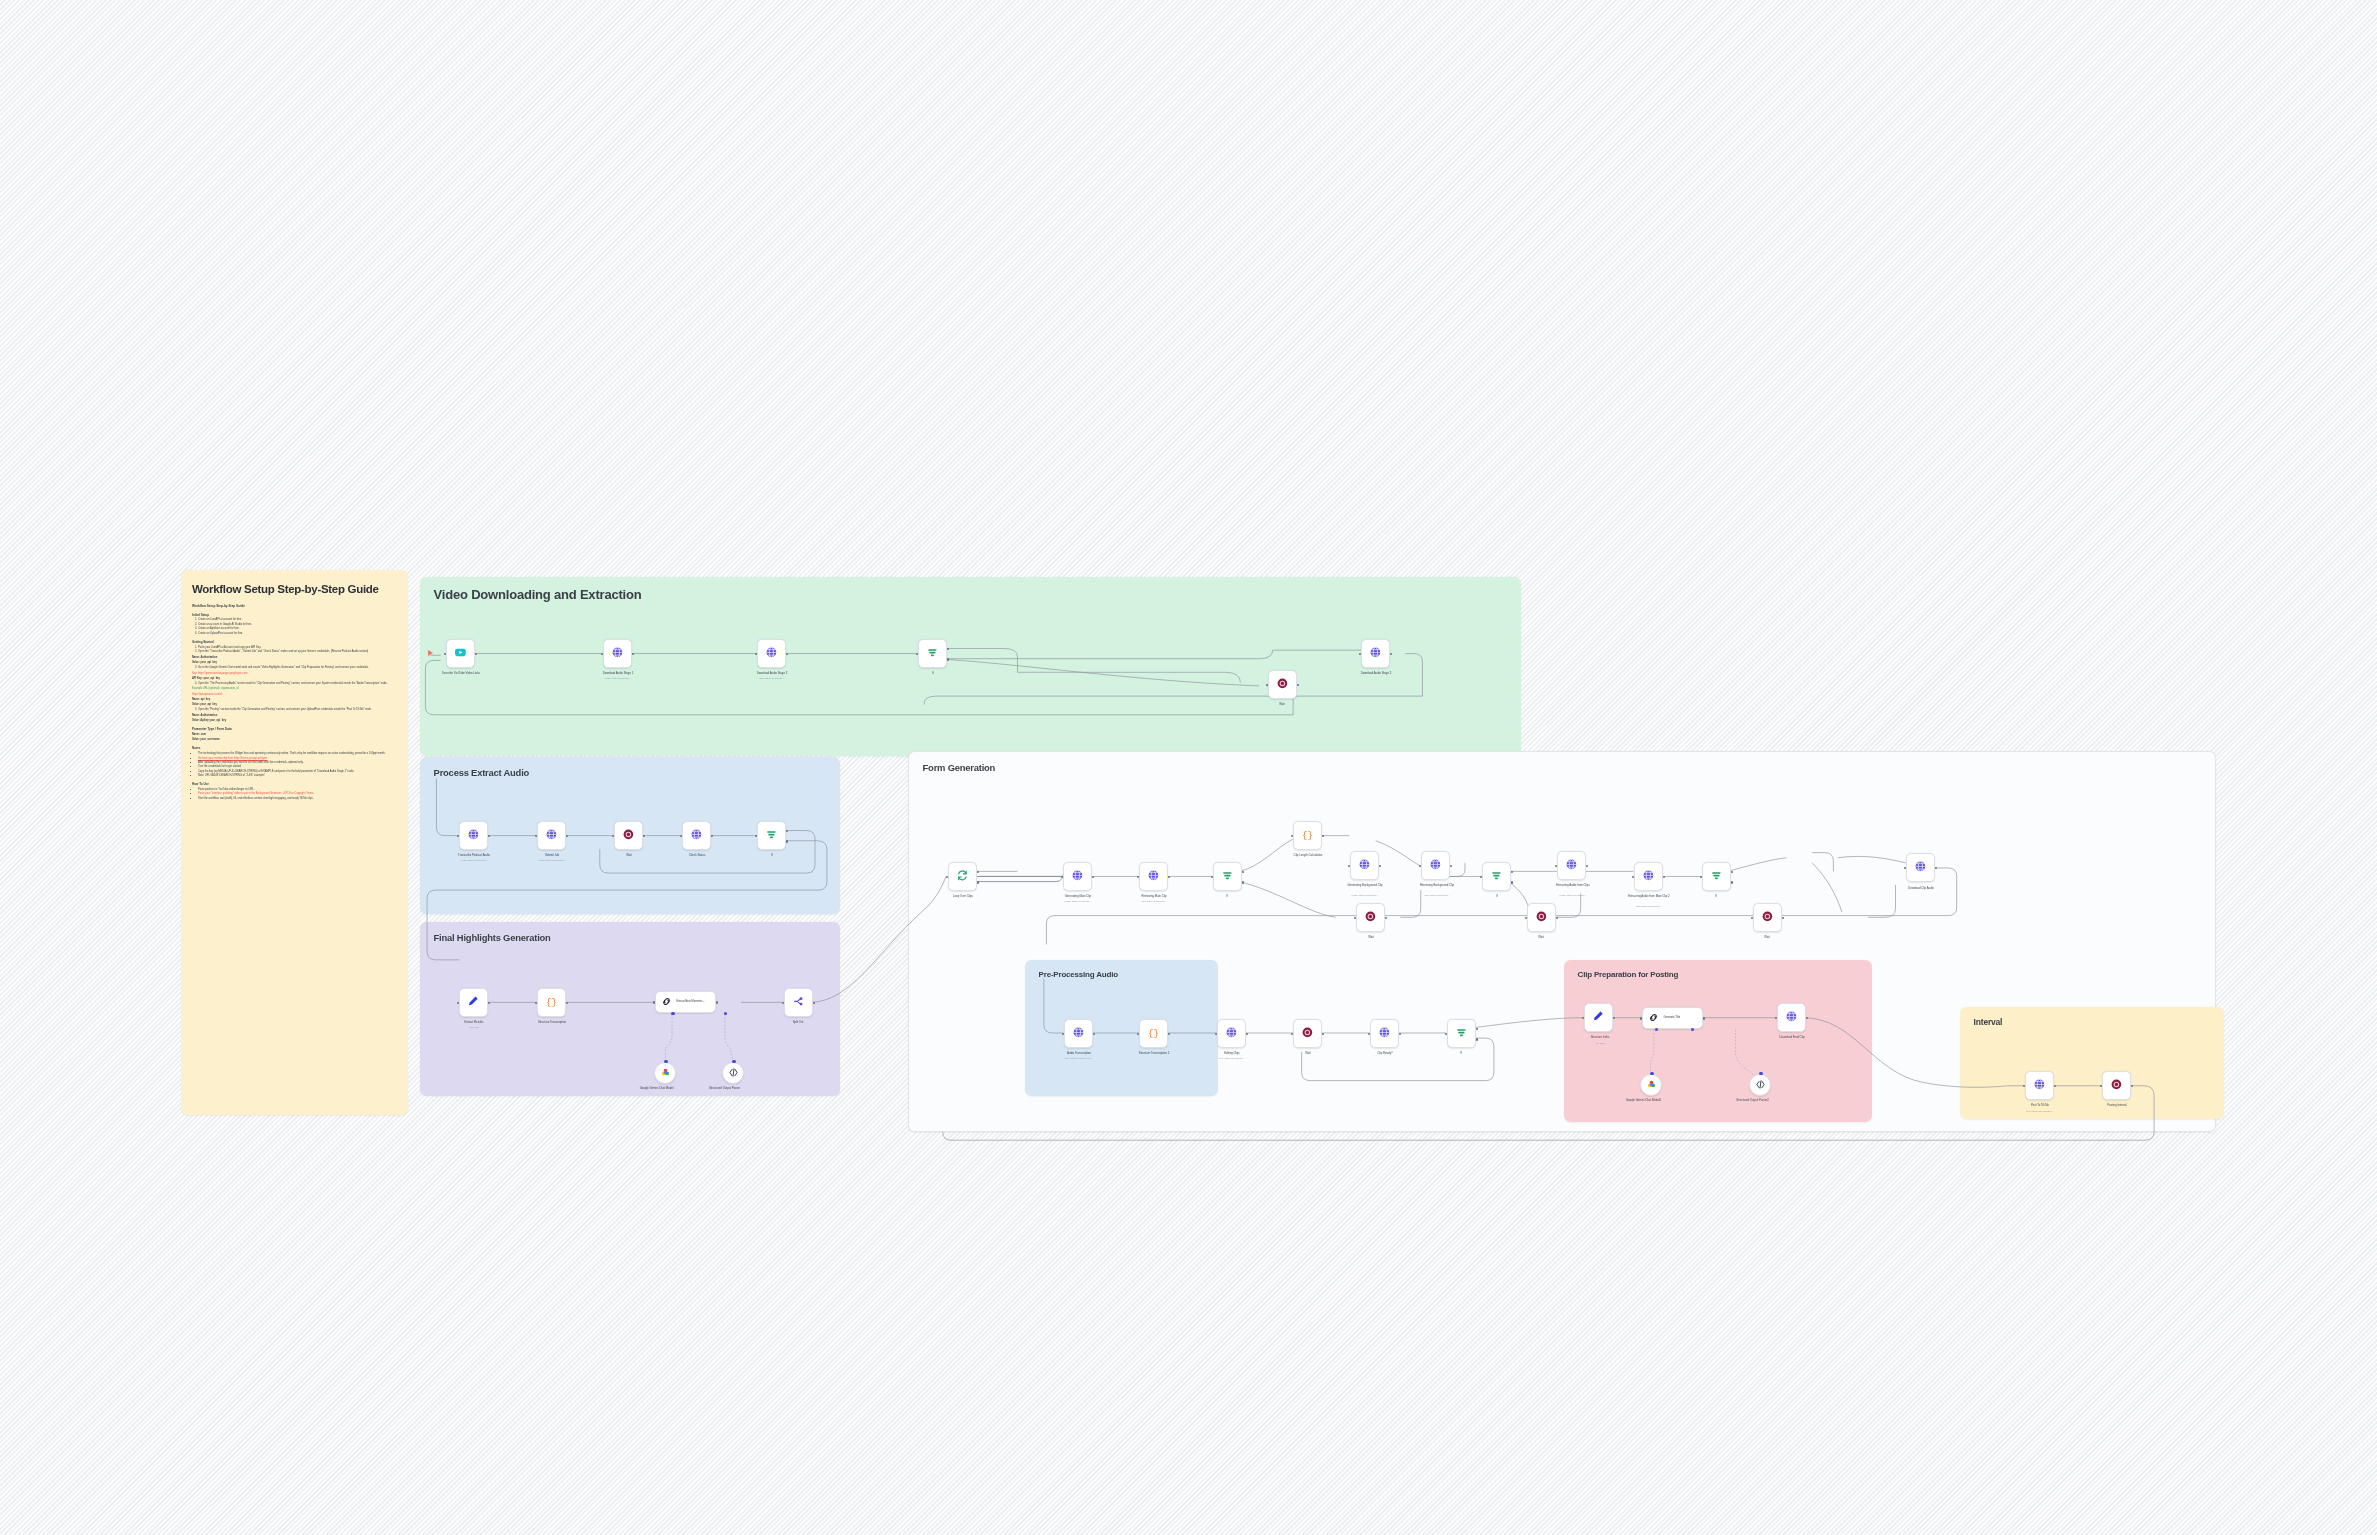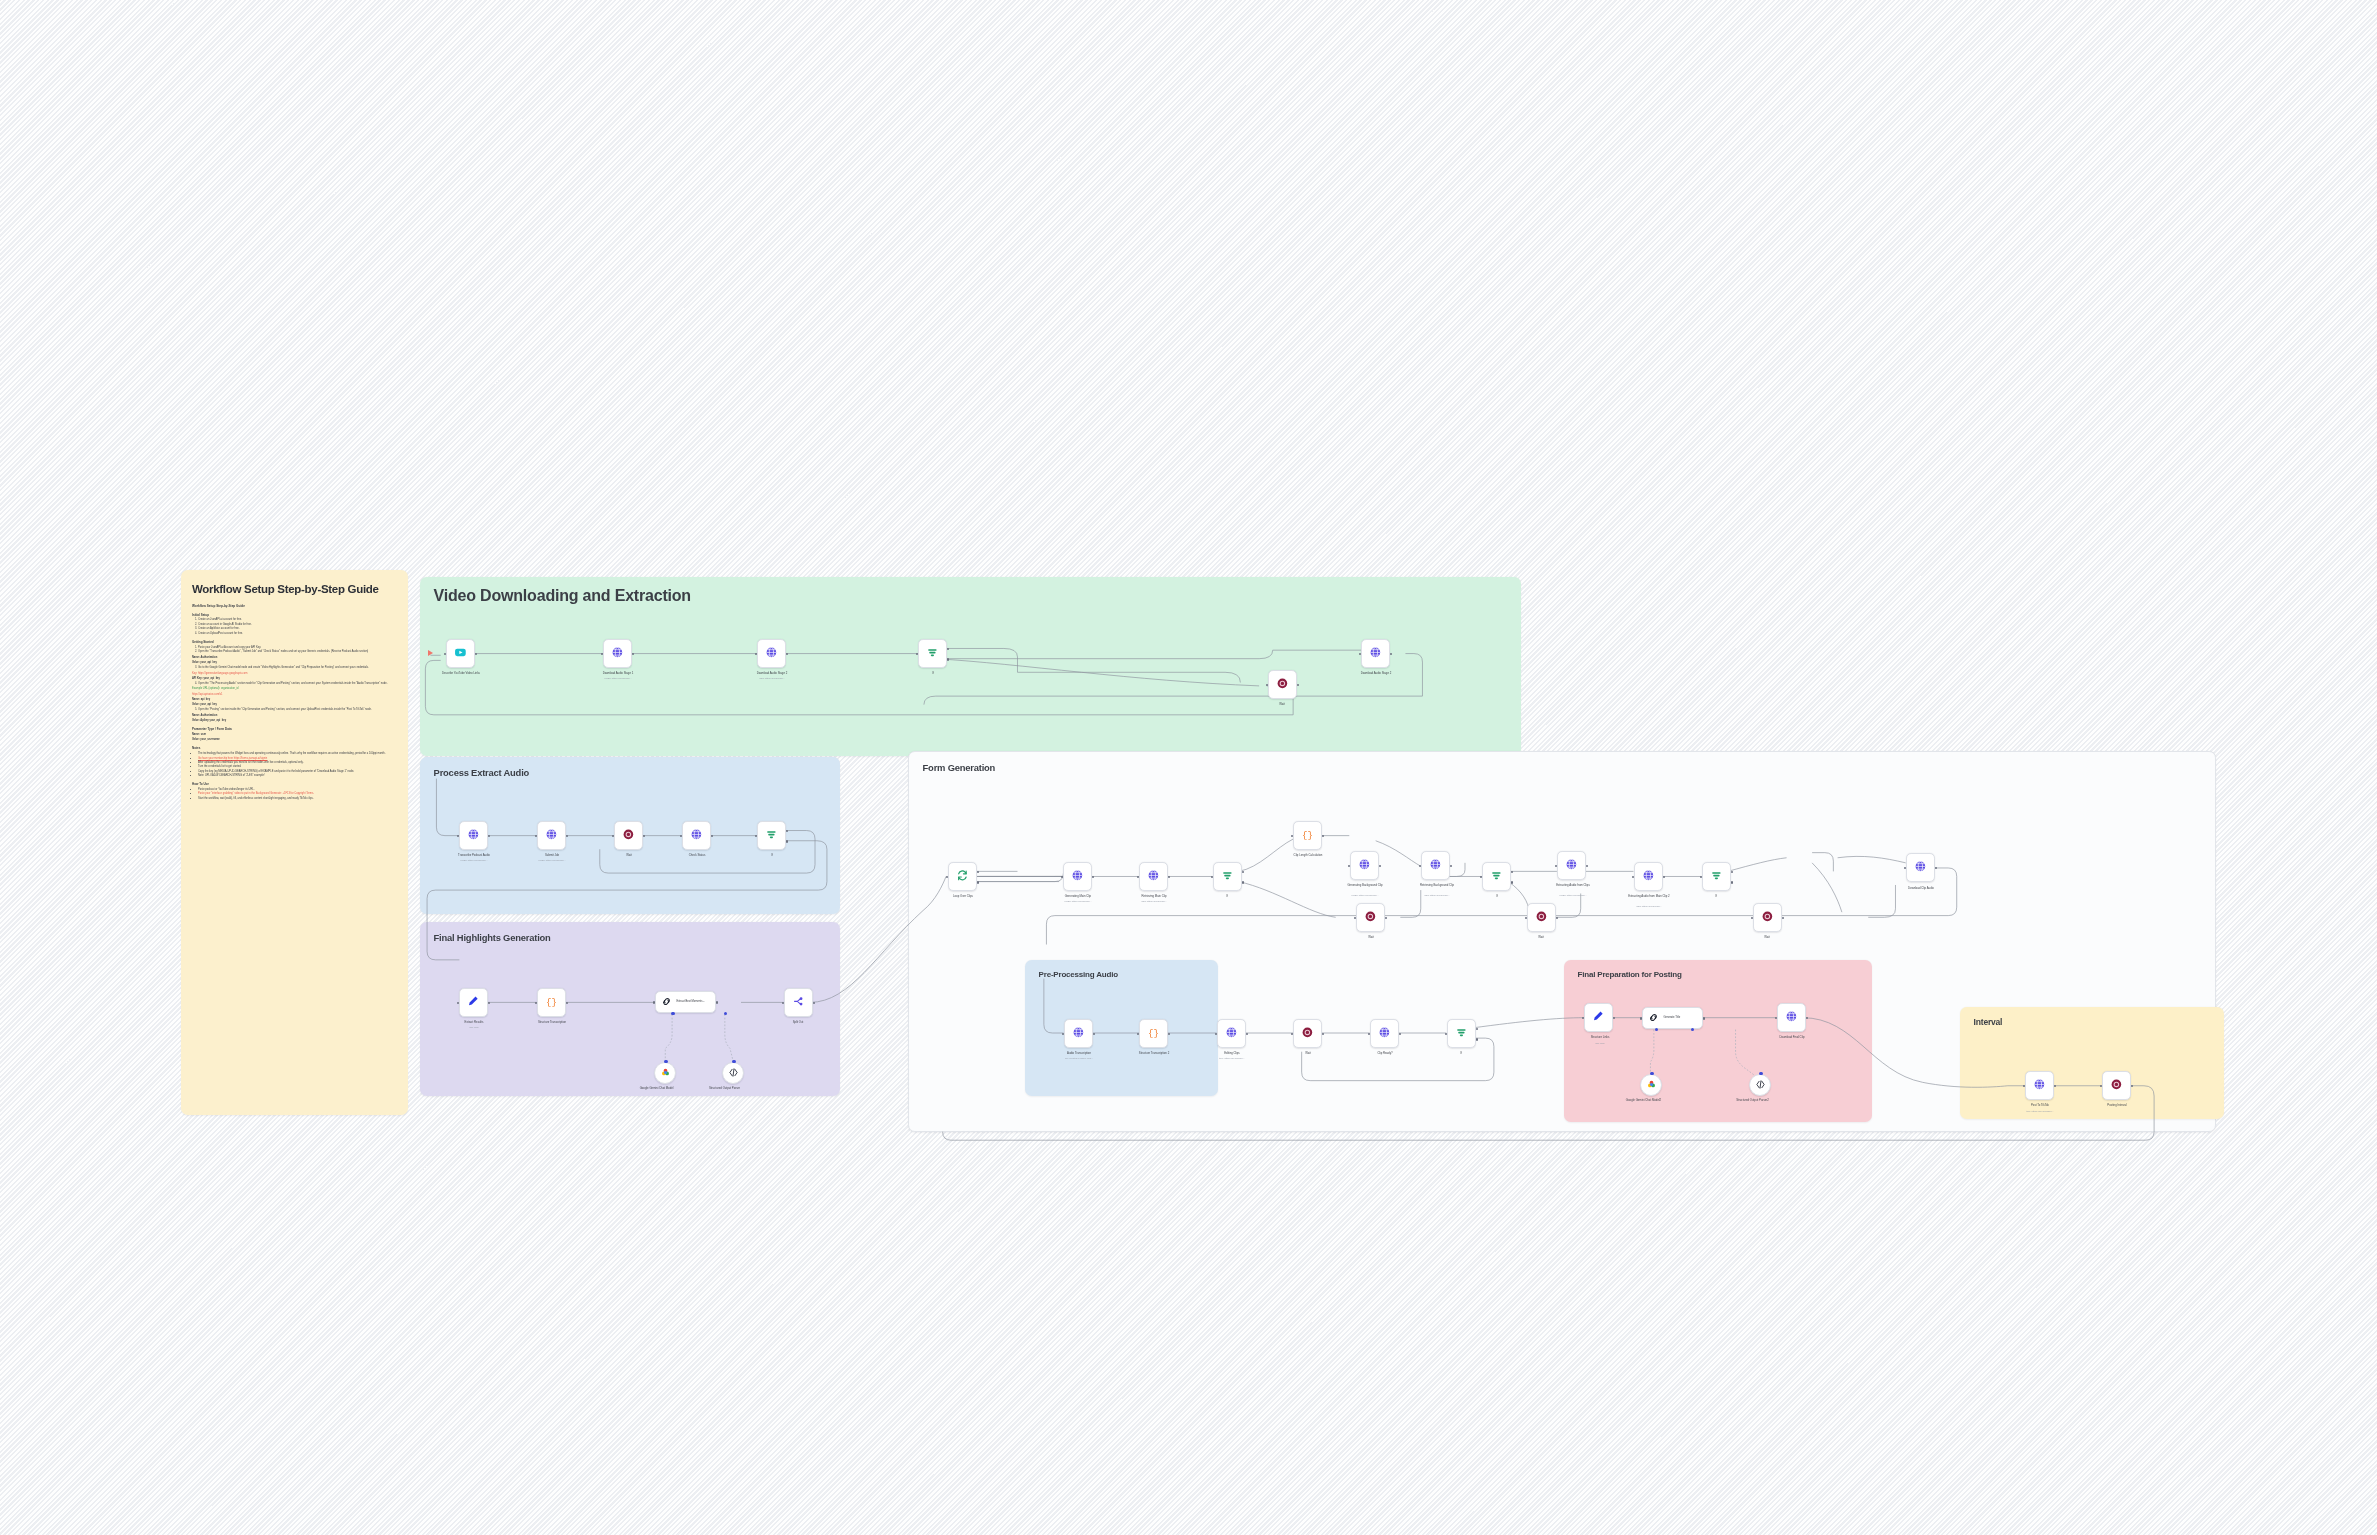--- a/index.html
+++ b/index.html
@@ -299,21 +299,21 @@
       <h3>How To Use</h3>
       <ul>
         <li><span>Paste podcast or YouTube videos/longer its URL.</span></li>
         <li><span class="hl">Paste your "interface grabbing" video to put in the Background Generate: +1F13 for Copyright Terms.</span></li>
         <li><span>Start the workflow, wait (walk), fill, and effortless content short-light engaging, and ready TikTok clips.</span></li>
       </ul>
     </div>
   </div>
 
   <div class="sticky s-green" style="left:420px; top:577px; width:1101px; height:179px;">
-    <div class="sticky-title" style="font-size:16px;text-align:right;">Video Downloading and Extraction</div>
+    <div class="sticky-title" style="font-size:13px;text-align:right;">Video Downloading and Extraction</div>
   </div>
 
   <div class="sticky s-blue" style="left:420px; top:757px; width:420px; height:157px;">
     <div class="sticky-title" style="font-size:9.4px;">Process Extract Audio</div>
   </div>
 
   <div class="sticky s-purple" style="left:420px; top:922px; width:420px; height:174px;">
     <div class="sticky-title" style="font-size:9.4px;">Final Highlights Generation</div>
   </div>
 
@@ -321,21 +321,21 @@
     <div class="sticky-title" style="font-size:9.4px;">Form Generation</div>
   </div>
 
 
   <div class="sticky s-blue" style="left:1025px; top:960px; width:193px; height:136px;">
     <div class="sticky-title" style="font-size:8px;">Pre-Processing Audio</div>
   </div>
 
 
   <div class="sticky s-pink" style="left:1564px; top:960px; width:308px; height:162px;">
-    <div class="sticky-title" style="font-size:8px;">Final Preparation for Posting</div>
+    <div class="sticky-title" style="font-size:8px;">Clip Preparation for Posting</div>
   </div>
 
   <div class="sticky s-yellow" style="left:1960px; top:1007px; width:264px; height:112px;">
     <div class="sticky-title" style="font-size:8.5px;">Interval</div>
   </div>
 
   <div class="start-arrow" style="left:428px; top:650px;"></div>
 
   <div class="node" style="left:446px; top:639px;">
     <span class="port in" style="top:12.8px;"></span>

